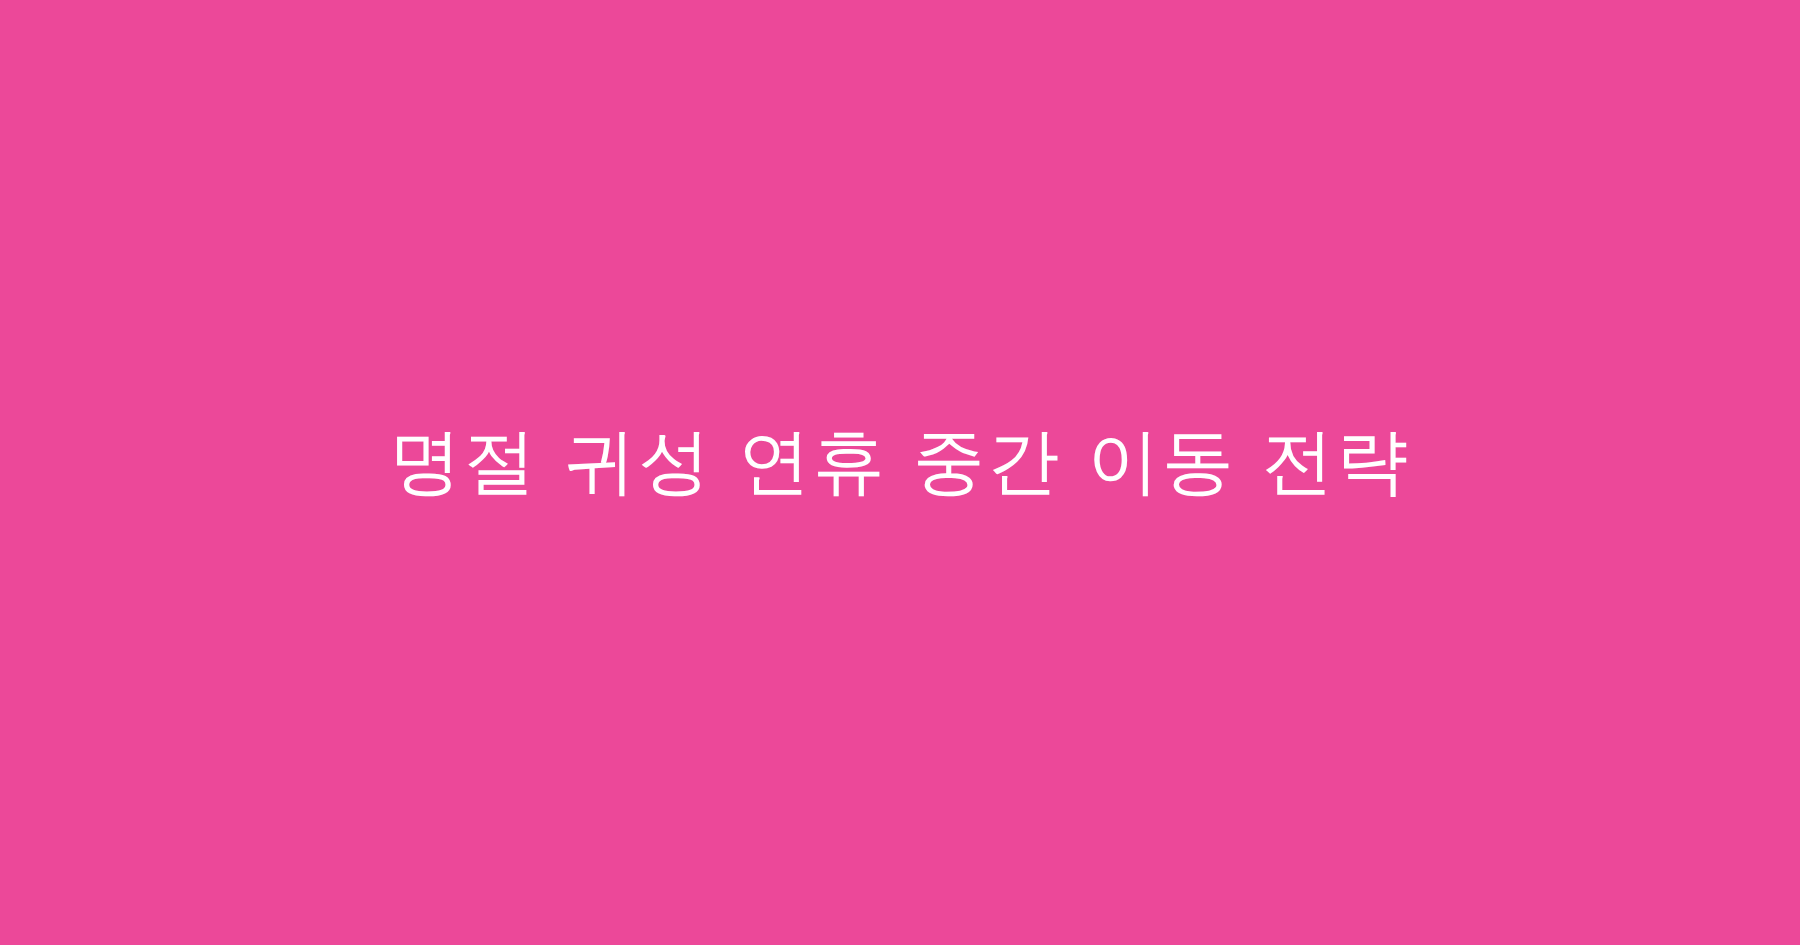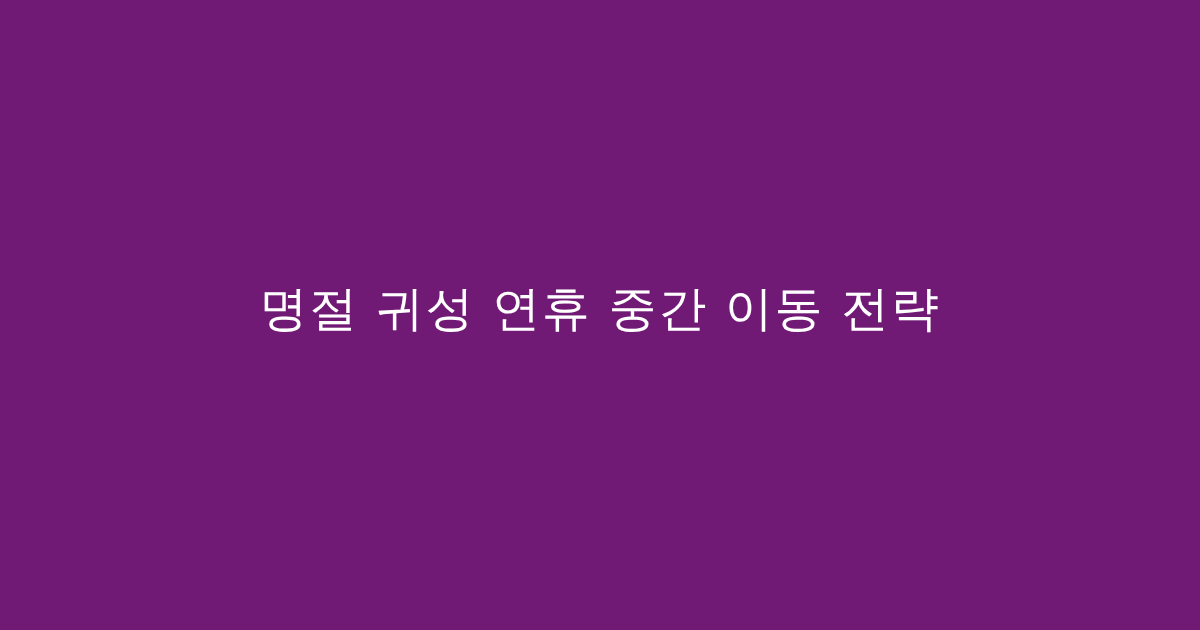--- a/index.html
+++ b/index.html
@@ -45,17 +45,17 @@
     font-weight: 400;
     line-height: 1.18;
     letter-spacing: 0.035em;
     text-align: center;
     white-space: nowrap;
   }
 </style>
 </head>
 <body>
 
-<div class="banner" style="background-color: #701a75;">
+<div class="banner" style="background-color: #ec4899;">
   <div class="banner-inner">
     <h1 class="headline" style="color: rgb(255, 255, 255); text-align: center;">명절 귀성 연휴 중간 이동 전략</h1>
   </div>
 </div>
 
 </body></html>

